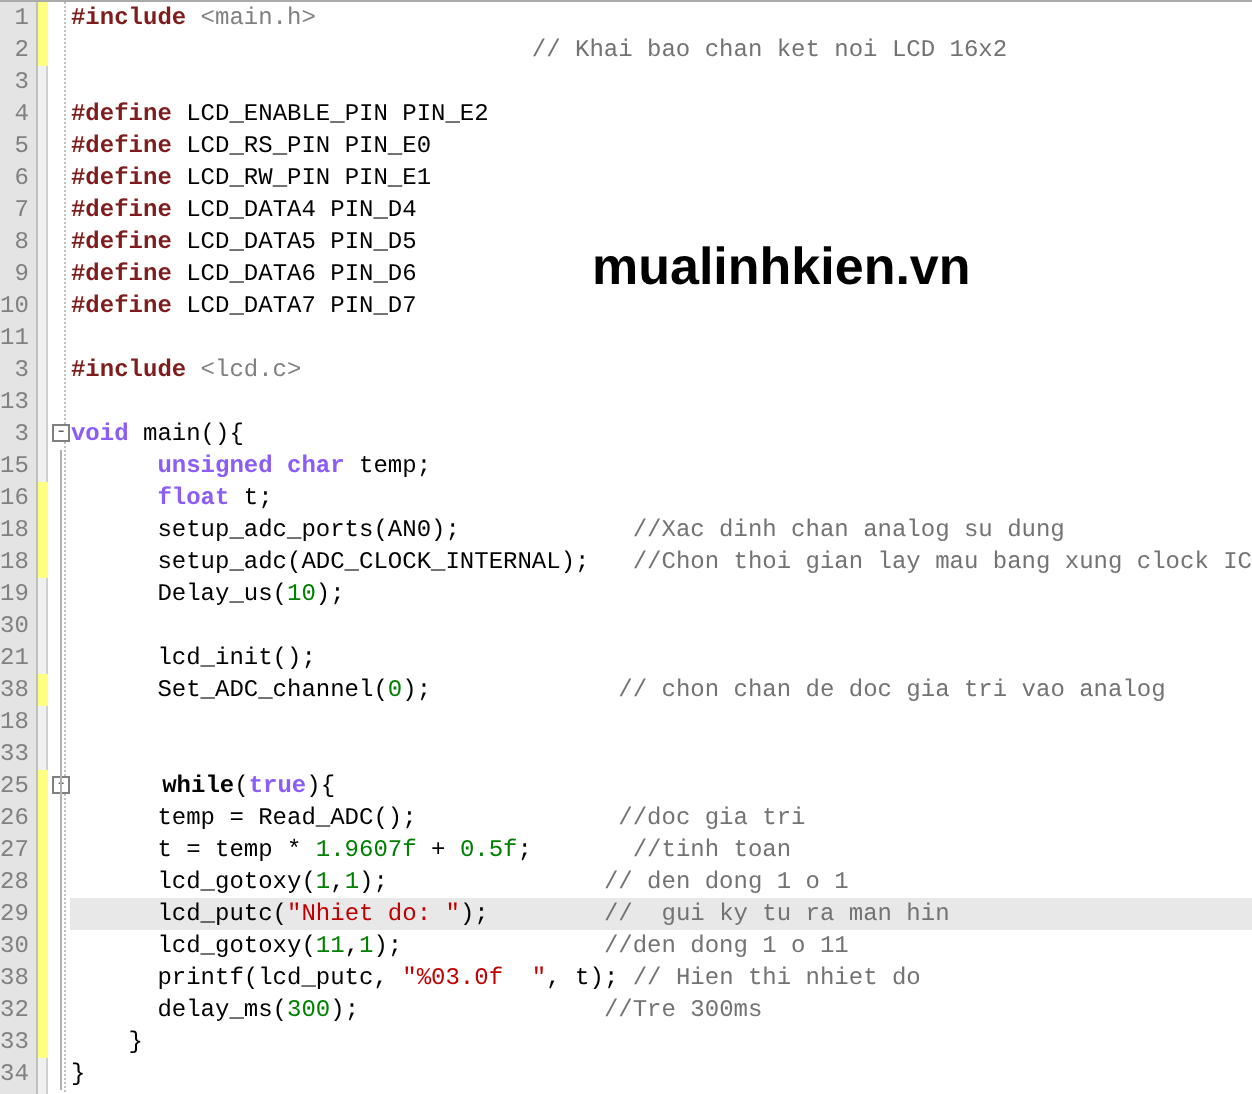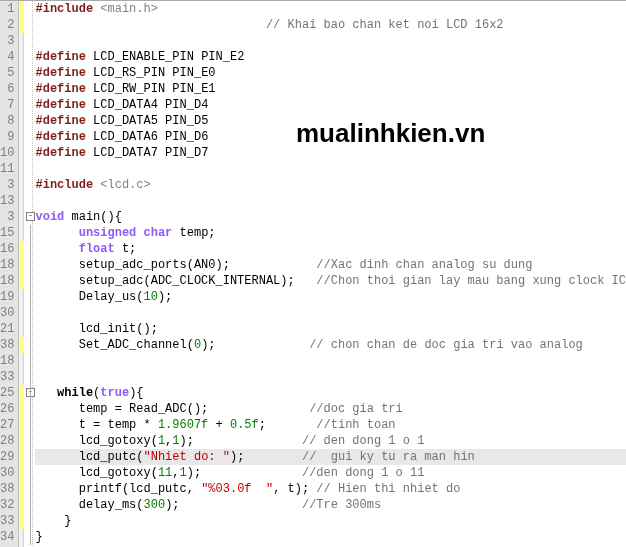--- a/index.html
+++ b/index.html
@@ -78,21 +78,21 @@
     position: relative;
   }
   .code .row {
     height: 16px;
   }
   .hl {
     background: #e8e8e8;
   }
   .kw-red { color: #7f1d1d; font-weight: bold; }
   .kw-blue { color: #8b5cf6; font-weight: bold; }
-  .kw-bold { font-weight: bold; }
+  .kw-bold { font-weight: bold; margin-left: 24px; }
   .str { color: #c00000; }
   .num { color: #008000; }
   .cmt { color: #737373; }
   .inc { color: #808080; }
   .watermark {
     position: absolute;
     top: 118px;
     left: 296px;
     font-family: Arial, sans-serif;
     font-size: 26px;

